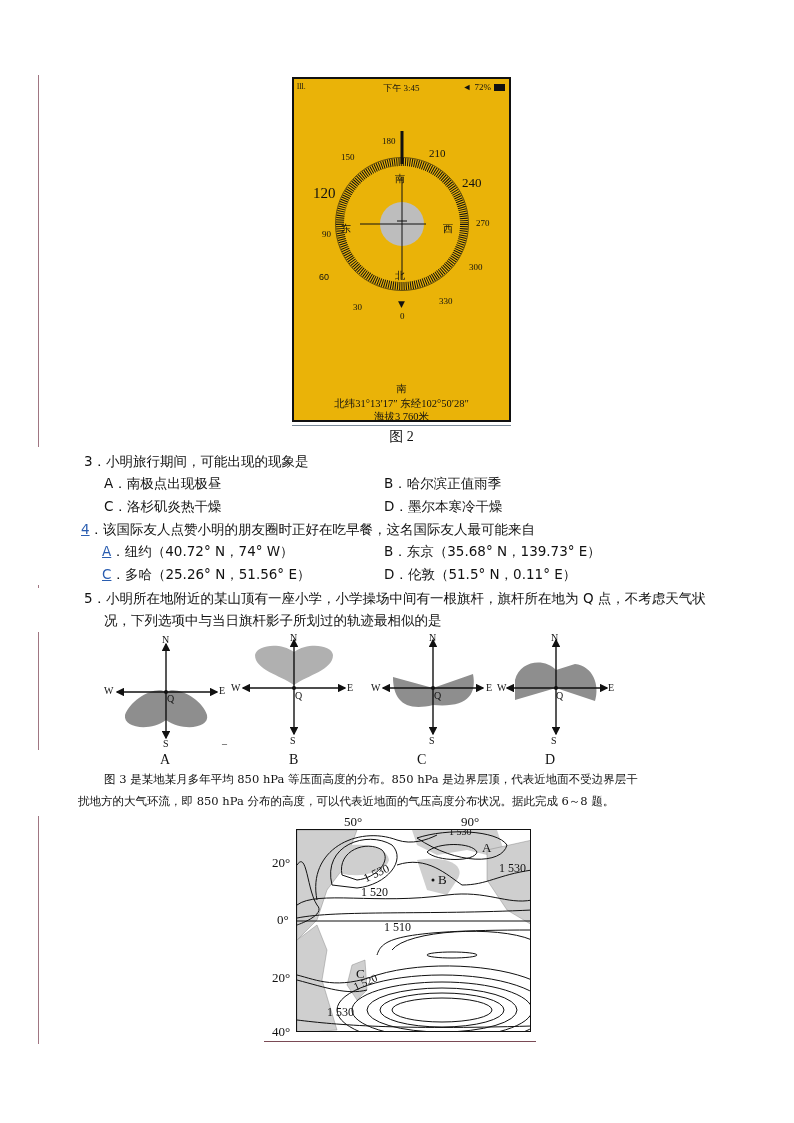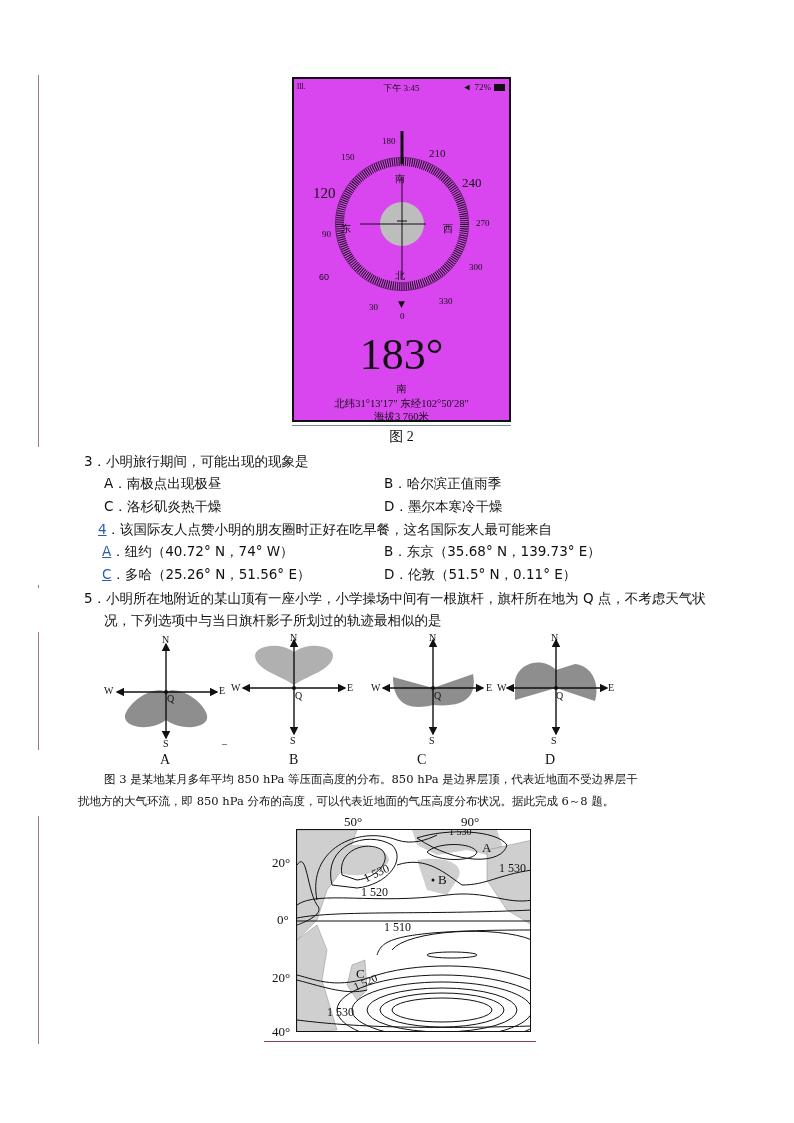--- a/index.html
+++ b/index.html
@@ -1,18 +1,18 @@
 <!DOCTYPE html>
 <html><head>
 <meta charset="utf-8">
 <style>
   html, body { margin:0; padding:0; background:#fff; }
   body { width:794px; height:1123px; position:relative; overflow:hidden; font-family:"DejaVu Sans", sans-serif; color:#111; }
   .margin-line { position:absolute; left:38px; width:1px; background:#a07682; }
-  .phone { position:absolute; left:292px; top:77px; width:219px; height:345px; border:2px solid #111; box-sizing:border-box; background:#d946ef; }
+  .phone { position:absolute; left:292px; top:77px; width:219px; height:345px; border:2px solid #111; box-sizing:border-box; background:#eab308; }
   .phone-status { position:absolute; top:2px; left:0; right:0; height:14px; font-size:9px; font-family:"Liberation Serif", serif; }
   .status-signal { position:absolute; left:3px; top:1px; font-size:8px; }
   .status-time { position:absolute; left:0; right:0; text-align:center; top:1px; }
   .status-right { position:absolute; right:4px; top:1px; display:flex; align-items:center; gap:3px; }
   .battery { display:inline-block; width:9px; height:5px; background:#111; border:1px solid #111; }
   .compass-svg { position:absolute; left:0; top:40px; }
   .heading { position:absolute; top:252px; left:0; right:0; text-align:center; font-family:"Liberation Serif", serif; font-size:44px; line-height:48px; }
   .heading-dir { position:absolute; top:303px; left:0; right:0; text-align:center; font-size:10px; }
   .coords { position:absolute; top:318px; left:0; right:0; text-align:center; font-size:10.5px; font-family:"Liberation Serif", serif; }
   .altitude { position:absolute; top:331px; left:0; right:0; text-align:center; font-size:10.5px; font-family:"Liberation Serif", serif; }
@@ -64,49 +64,48 @@
     <rect x="106.5" y="12" width="3" height="33" fill="#111"></rect>
   </svg>
 
   <span style="position:absolute;left:88px;top:57px;font-size:9px;font-family:'Liberation Serif',serif;">180</span>
   <span style="position:absolute;left:135px;top:68px;font-size:11px;font-family:'Liberation Serif',serif;">210</span>
   <span style="position:absolute;left:168px;top:96px;font-size:13px;font-family:'Liberation Serif',serif;">240</span>
   <span style="position:absolute;left:182px;top:139px;font-size:9px;font-family:'Liberation Serif',serif;">270</span>
   <span style="position:absolute;left:175px;top:183px;font-size:9px;font-family:'Liberation Serif',serif;">300</span>
   <span style="position:absolute;left:145px;top:217px;font-size:9px;font-family:'Liberation Serif',serif;">330</span>
   <span style="position:absolute;left:106px;top:232px;font-size:9px;font-family:'Liberation Serif',serif;">0</span>
-  <span style="position:absolute;left:59px;top:223px;font-size:9px;font-family:'Liberation Serif',serif;margin-left:16px;">30</span>
+  <span style="position:absolute;left:59px;top:223px;font-size:9px;font-family:'Liberation Serif',serif;">30</span>
   <span style="position:absolute;left:25px;top:193px;font-size:9px;font-family:Liberation Sans, sans-serif;">60</span>
   <span style="position:absolute;left:12px;top:150px;font-size:9px;font-family:'Liberation Serif',serif;padding-left:16px;">90</span>
   <span style="position:absolute;left:19px;top:106px;font-size:15px;font-family:'Liberation Serif',serif;">120</span>
   <span style="position:absolute;left:47px;top:73px;font-size:9px;font-family:'Liberation Serif',serif;">150</span>
 
   <span style="position:absolute;left:101px;top:93px;font-size:10px;">南</span>
   <span style="position:absolute;left:149px;top:143px;font-size:10px;">西</span>
   <span style="position:absolute;left:101px;top:190px;font-size:10px;">北</span>
   <span style="position:absolute;left:47px;top:143px;font-size:10px;">东</span>
   <span style="position:absolute;left:104px;top:220px;font-size:9px;">▼</span>
 
-  <div class="heading">183°</div>
   <div class="heading-dir">南</div>
   <div class="coords">北纬31°13′17″  东经102°50′28″</div>
   <div class="altitude">海拔3 760米</div>
 </div>
 <div class="fig-line"></div>
 <div class="fig-caption" style="top:428px;">图 2</div>
 
 <div class="q" style="left:84px;top:452px;">
   <span>3．</span><span>小明旅行期间，可能出现的现象是</span>
 </div>
 <div class="opt" style="left:104px;top:474px;"><span>A．</span><span>南极点出现极昼</span></div>
 <div class="opt" style="left:384px;top:474px;"><span>B．</span><span>哈尔滨正值雨季</span></div>
 <div class="opt" style="left:104px;top:497px;"><span>C．</span><span>洛杉矶炎热干燥</span></div>
 <div class="opt" style="left:384px;top:497px;"><span>D．</span><span>墨尔本寒冷干燥</span></div>
 
-<div class="q" style="left:98px;top:520px;">
+<div class="q" style="left:81px;top:520px;">
   <span class="ul-link">4</span><span>．</span><span>该国际友人点赞小明的朋友圈时正好在吃早餐，这名国际友人最可能来自</span>
 </div>
 <div class="opt" style="left:102px;top:542px;"><span class="ul-link">A</span><span>．</span><span>纽约（40.72° N，74° W）</span></div>
 <div class="opt" style="left:384px;top:542px;"><span>B．</span><span>东京（35.68° N，139.73° E）</span></div>
 <div class="opt" style="left:102px;top:565px;"><span class="ul-link">C</span><span>．</span><span>多哈（25.26° N，51.56° E）</span></div>
 <div class="opt" style="left:384px;top:565px;"><span>D．</span><span>伦敦（51.5° N，0.11° E）</span></div>
 
 <div class="q" style="left:84px;top:589px;">
   <span>5．</span><span>小明所在地附近的某山顶有一座小学，小学操场中间有一根旗杆，旗杆所在地为 Q 点，不考虑天气状</span>
 </div>

